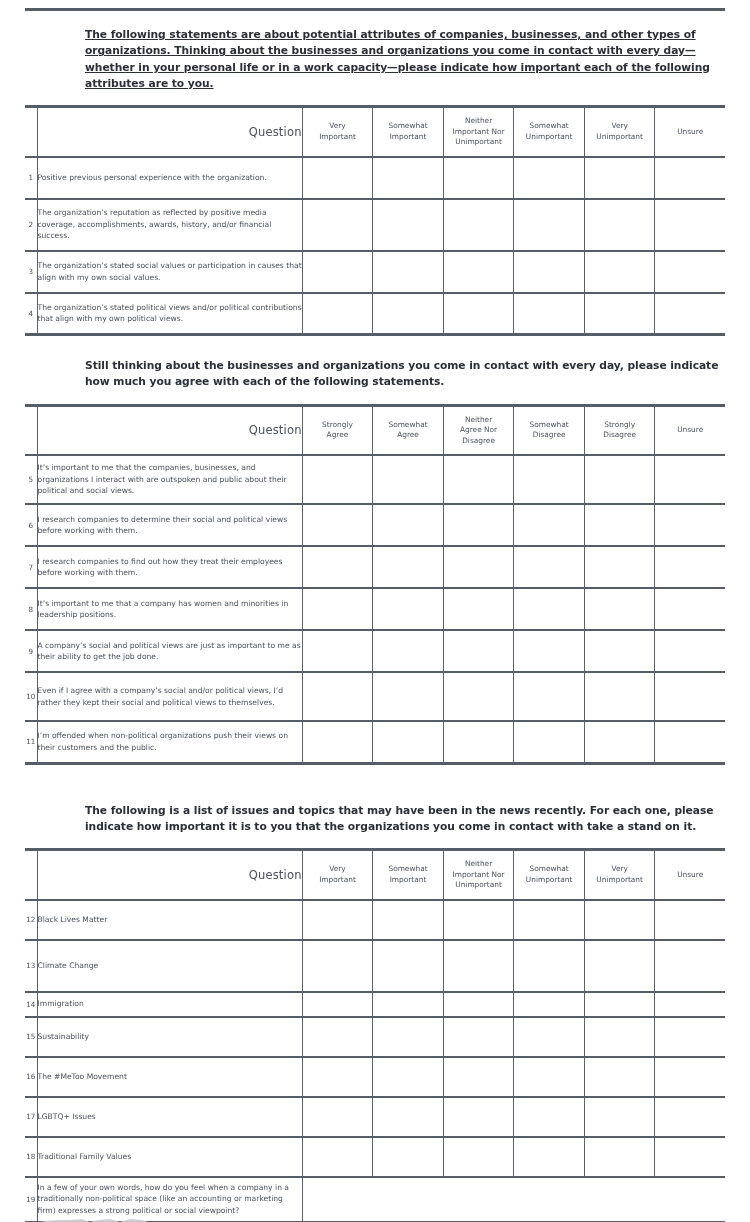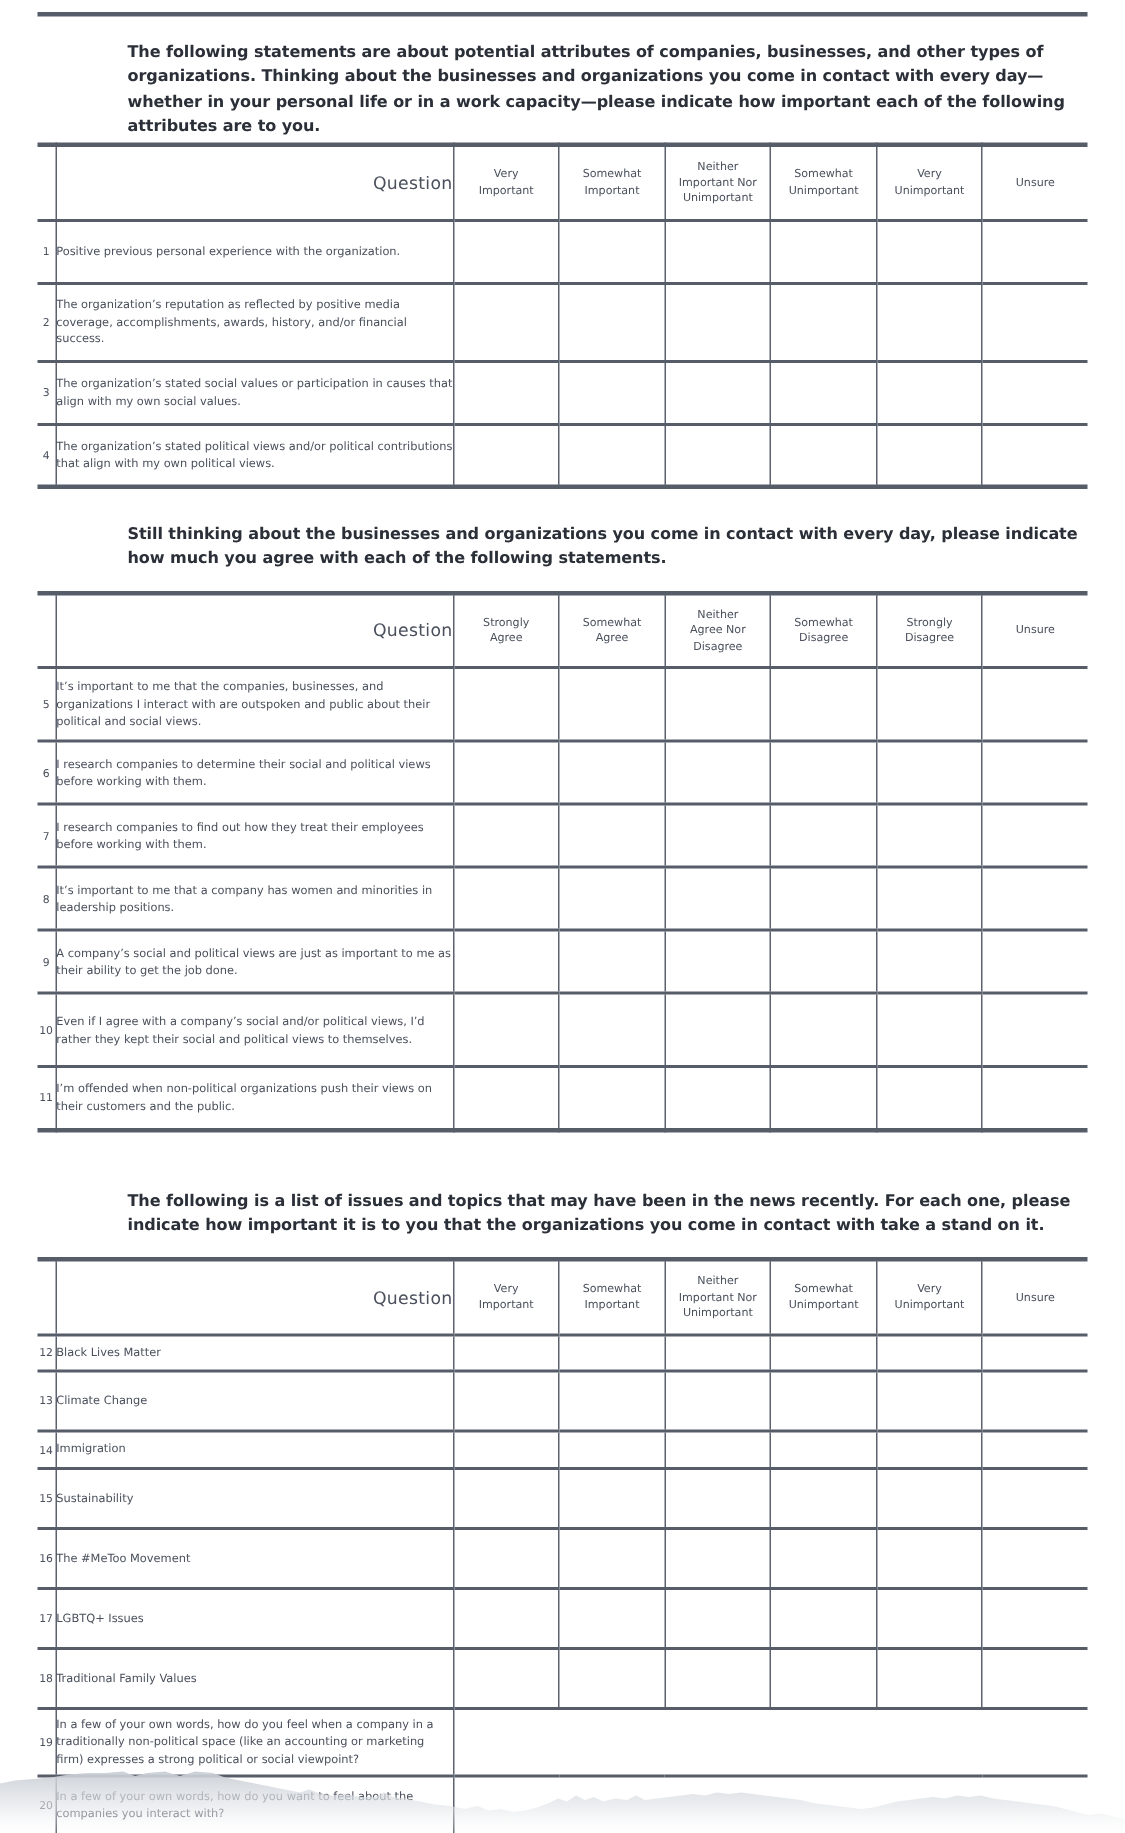--- a/index.html
+++ b/index.html
@@ -41,21 +41,21 @@
   
   .intro {
     font-size: 10.7px;
     font-weight: bold;
     line-height: 1.52;
     color: #2a2f38;
     margin: 0;
     padding: 0 28px 0 85px;
     letter-spacing: -0.05px;
   }
-  .sec1-intro { margin-top: 9px; margin-bottom: 3px; }
+  .sec1-intro { margin-top: 9px; margin-bottom: 13px; text-decoration: underline; }
   .sec2-intro { margin-top: 0; margin-bottom: 13px; }
   .sec3-intro { margin-top: 16px; margin-bottom: 13px; }
 
   .section { margin: 0; }
   .gap-after-table { height: 22px; }
 
   
   table.survey {
     border-collapse: collapse;
     width: 700px;
@@ -405,31 +405,31 @@
             <th class="opt">
               <span>Very</span><br>
               <span>Unimportant</span>
             </th>
             <th class="opt">
               <span>Unsure</span>
             </th>
           </tr>
         </thead>
         <tbody>
-          <tr class="qrow" style="height:24px">
+          <tr class="qrow" style="height:40px">
             <td class="numcol">12</td>
             <td class="qtext">Black Lives Matter</td>
             <td class="ans"></td>
             <td class="ans"></td>
             <td class="ans"></td>
             <td class="ans"></td>
             <td class="ans"></td>
             <td class="ans"></td>
           </tr>
-          <tr class="qrow" style="height:40px">
+          <tr class="qrow" style="height:52px">
             <td class="numcol">13</td>
             <td class="qtext">Climate Change</td>
             <td class="ans"></td>
             <td class="ans"></td>
             <td class="ans"></td>
             <td class="ans"></td>
             <td class="ans"></td>
             <td class="ans"></td>
           </tr>
           <tr class="qrow" style="height:25px">

